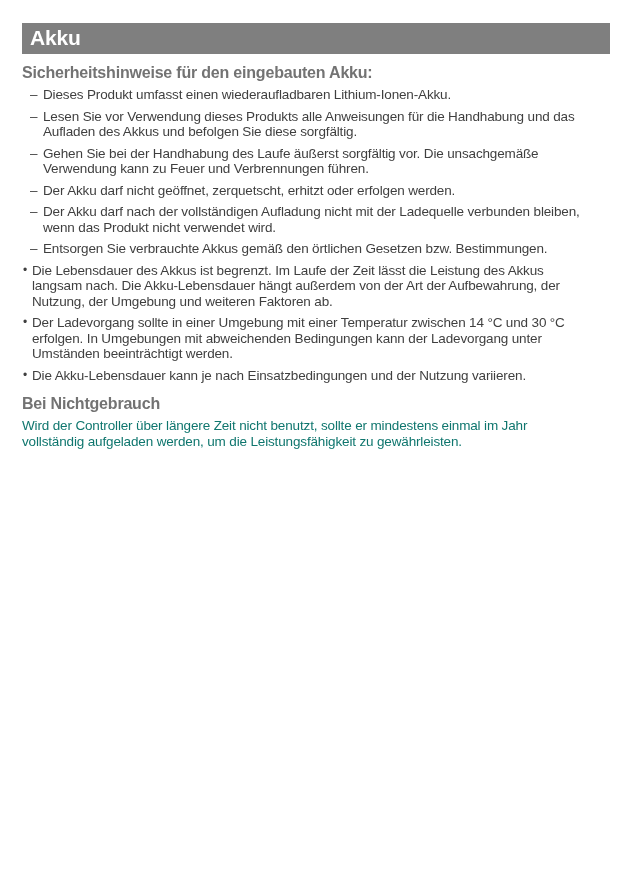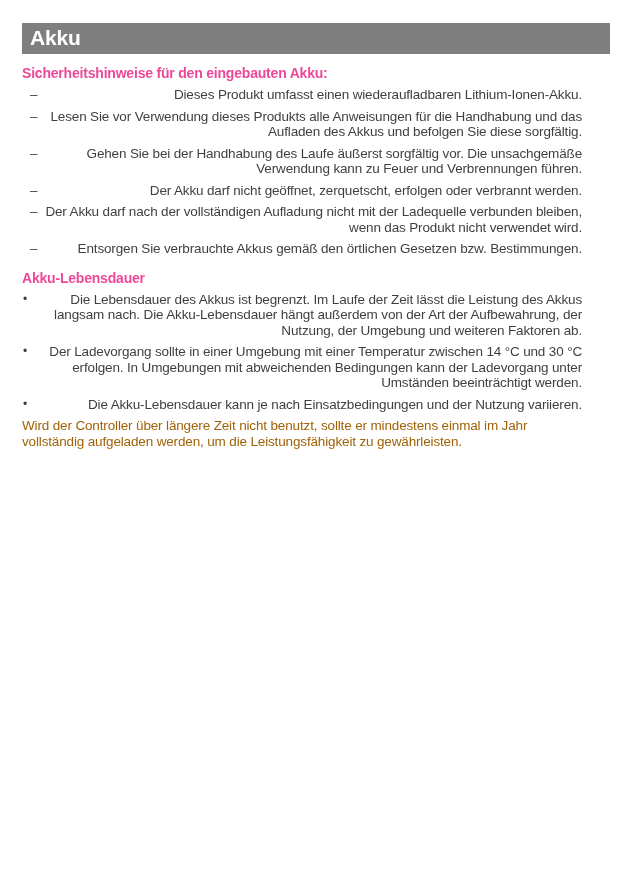--- a/index.html
+++ b/index.html
@@ -31,23 +31,23 @@
   }
   .banner-title {
     color: #ffffff;
     font-size: 21px;
     font-weight: bold;
     letter-spacing: -0.2px;
     line-height: 1;
     padding-bottom: 2px;
   }
   .heading {
-    font-size: 14px;
+    font-size: 16px;
     font-weight: bold;
-    color: #ec4899;
+    color: #737373;
     letter-spacing: -0.2px;
     line-height: 20px;
     margin: 9px 0 4px 0;
   }
   .heading.later {
     margin-top: 11px;
   }
   .list {
     margin: 0;
     padding: 0;
@@ -68,27 +68,26 @@
   }
   .dot-list .li { padding-left: 1px; }
   .dot-list .marker {
     flex: none;
     width: 9px;
     font-size: 12px;
   }
   .li-text {
     flex: 1;
     max-width: 565px;
-    text-align: right;
   }
   .para {
     font-size: 13.5px;
     line-height: 15.5px;
     letter-spacing: -0.15px;
-    color: #a16207;
+    color: #0f766e;
     margin: 3px 0 0 0;
     max-width: 572px;
   }
 </style>
 </head>
 <body>
 
 <div class="page">
 
   <div class="banner">
@@ -105,45 +104,45 @@
     <div class="li">
       <span class="marker">–</span>
       <span class="li-text">Lesen Sie vor Verwendung dieses Produkts alle Anweisungen für die Handhabung und das Aufladen des Akkus und befolgen Sie diese sorgfältig.</span>
     </div>
     <div class="li">
       <span class="marker">–</span>
       <span class="li-text">Gehen Sie bei der Handhabung des Laufe äußerst sorgfältig vor. Die unsachgemäße Verwendung kann zu Feuer und Verbrennungen führen.</span>
     </div>
     <div class="li">
       <span class="marker">–</span>
-      <span class="li-text">Der Akku darf nicht geöffnet, zerquetscht, erfolgen oder verbrannt werden.</span>
+      <span class="li-text">Der Akku darf nicht geöffnet, zerquetscht, erhitzt oder erfolgen werden.</span>
     </div>
     <div class="li">
       <span class="marker">–</span>
       <span class="li-text">Der Akku darf nach der vollständigen Aufladung nicht mit der Ladequelle verbunden bleiben, wenn das Produkt nicht verwendet wird.</span>
     </div>
     <div class="li">
       <span class="marker">–</span>
       <span class="li-text">Entsorgen Sie verbrauchte Akkus gemäß den örtlichen Gesetzen bzw. Bestimmungen.</span>
     </div>
   </div>
 
-  <h2 class="heading later">Akku-Lebensdauer</h2>
 
   <div class="list dot-list">
     <div class="li">
       <span class="marker">•</span>
       <span class="li-text">Die Lebensdauer des Akkus ist begrenzt. Im Laufe der Zeit lässt die Leistung des Akkus langsam nach. Die Akku-Lebensdauer hängt außerdem von der Art der Aufbewahrung, der Nutzung, der Umgebung und weiteren Faktoren ab.</span>
     </div>
     <div class="li">
       <span class="marker">•</span>
       <span class="li-text">Der Ladevorgang sollte in einer Umgebung mit einer Temperatur zwischen 14 °C und 30 °C erfolgen. In Umgebungen mit abweichenden Bedingungen kann der Ladevorgang unter Umständen beeinträchtigt werden.</span>
     </div>
     <div class="li">
       <span class="marker">•</span>
       <span class="li-text">Die Akku-Lebensdauer kann je nach Einsatzbedingungen und der Nutzung variieren.</span>
     </div>
   </div>
 
+  <h2 class="heading later">Bei Nichtgebrauch</h2>
 
   <p class="para">Wird der Controller über längere Zeit nicht benutzt, sollte er mindestens einmal im Jahr vollständig aufgeladen werden, um die Leistungsfähigkeit zu gewährleisten.</p>
 
 </div>
 
 </body></html>

